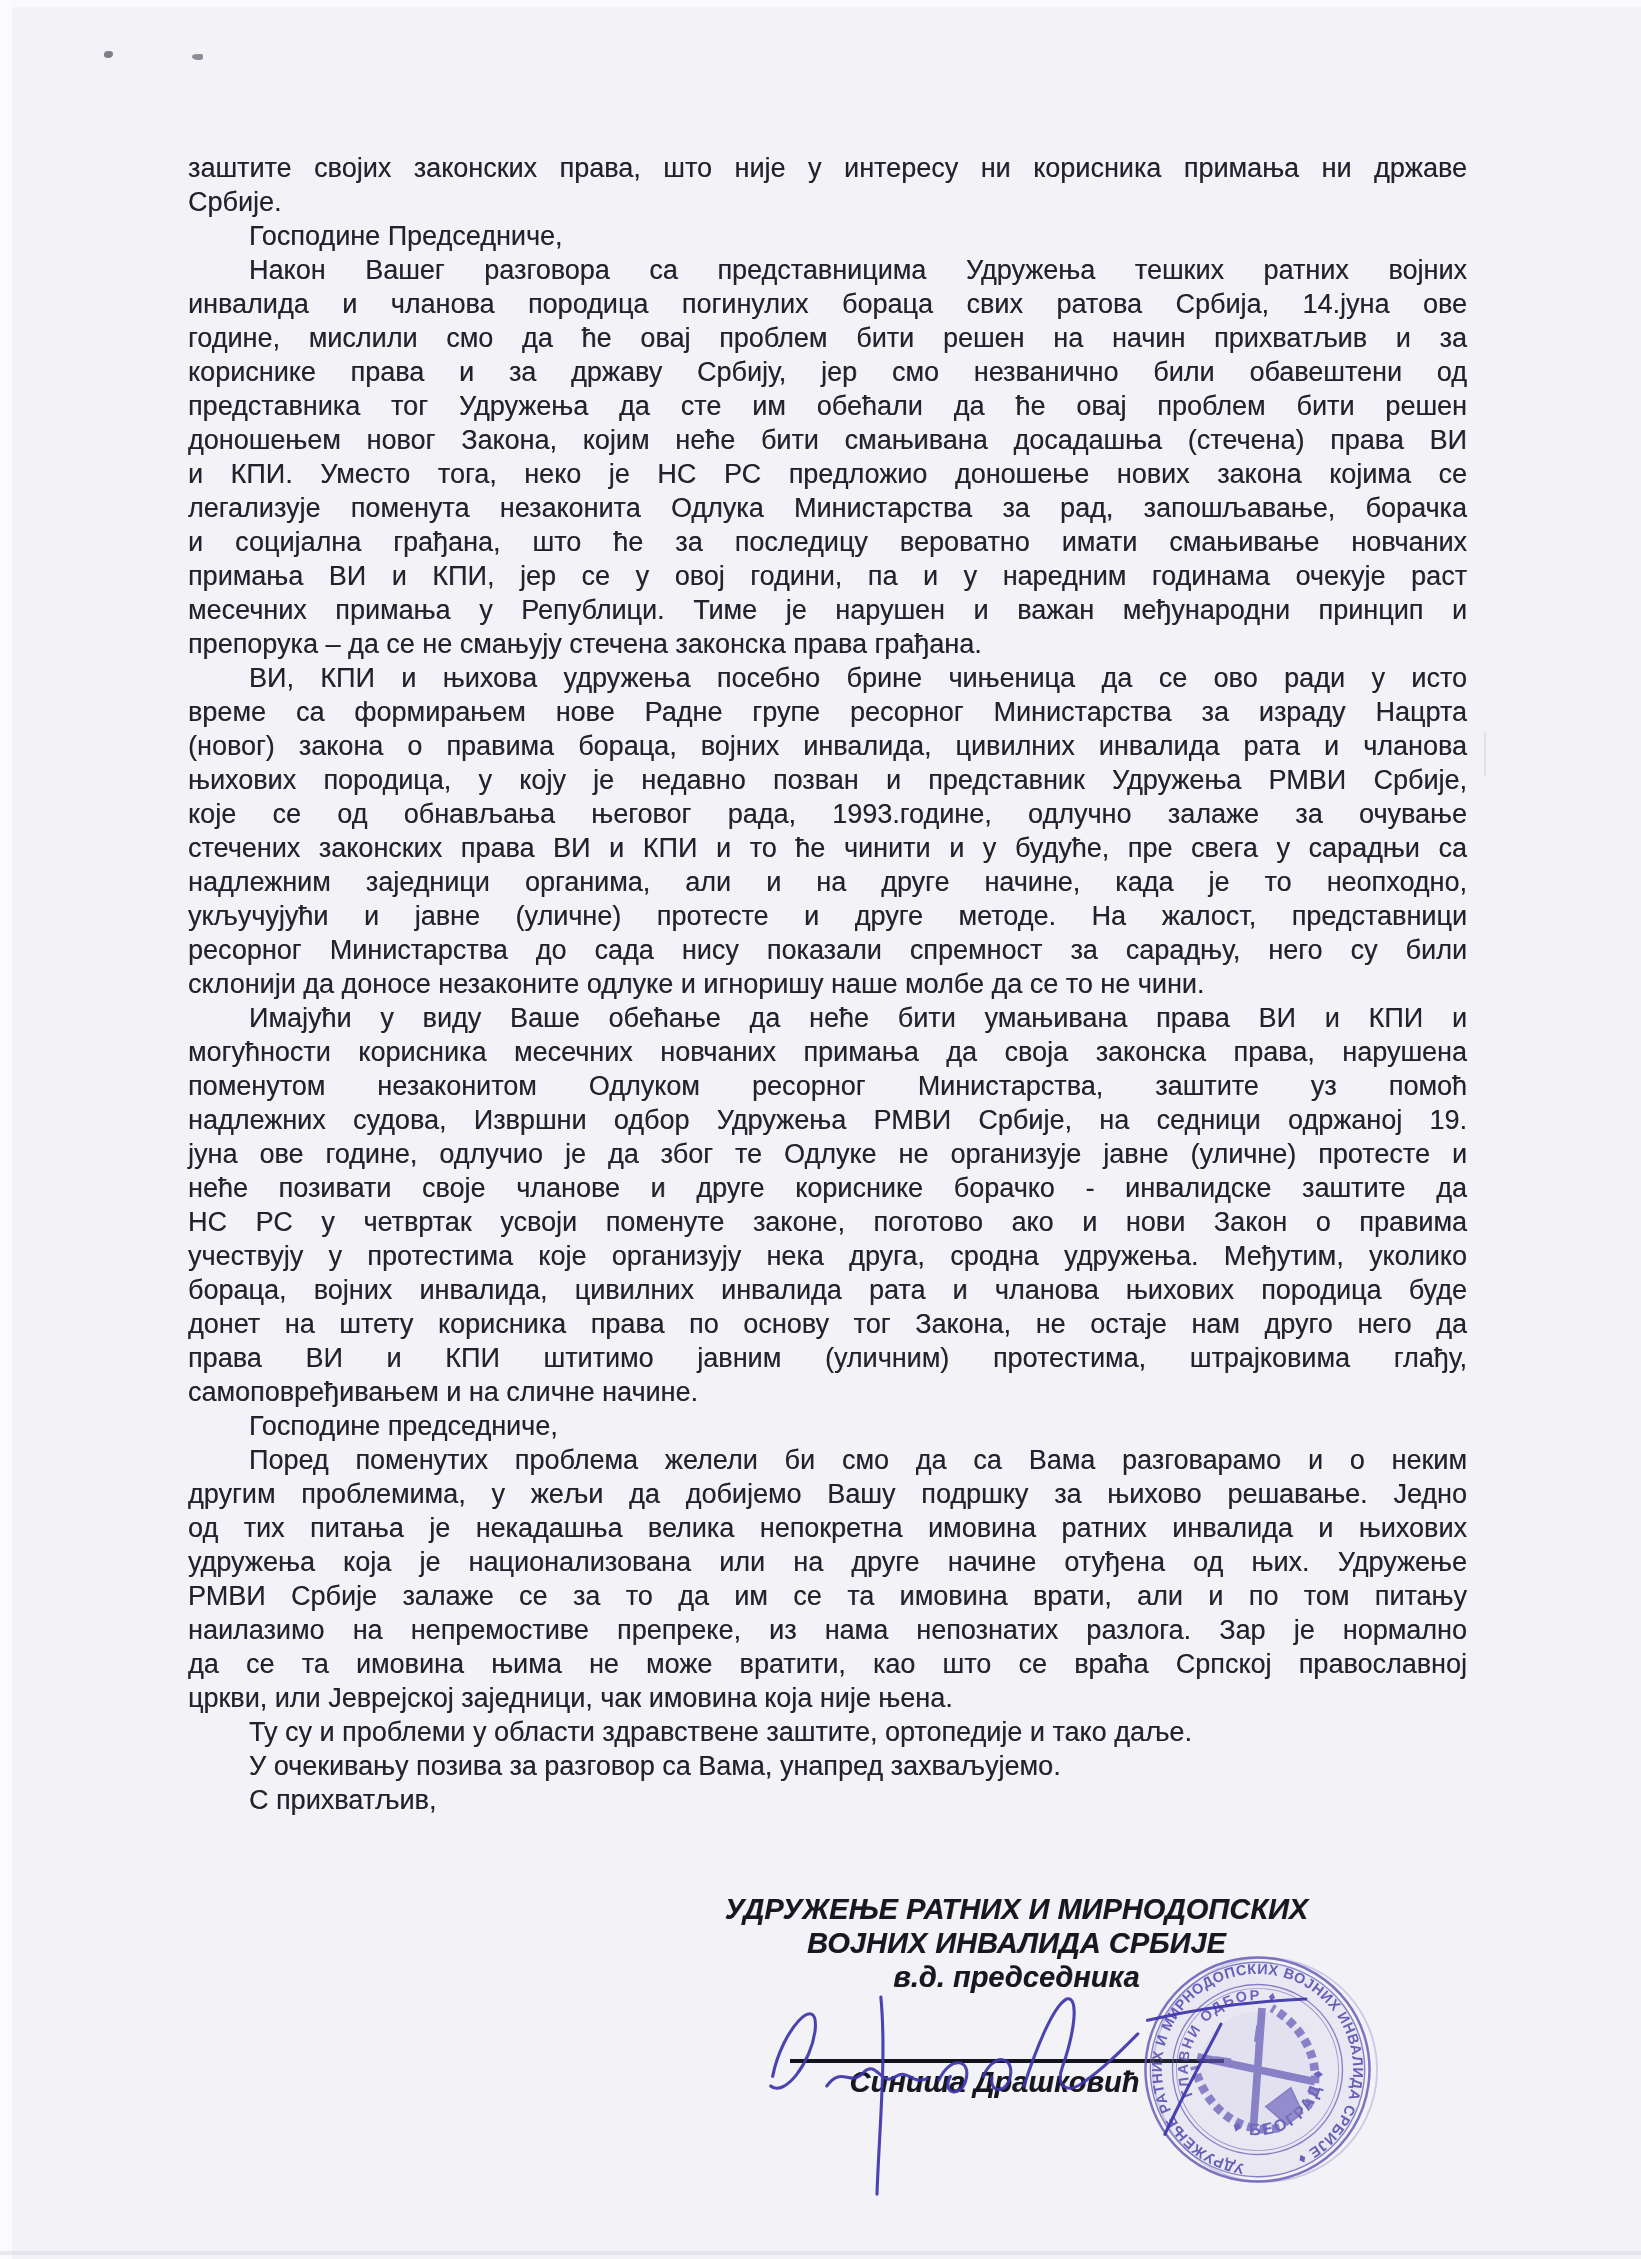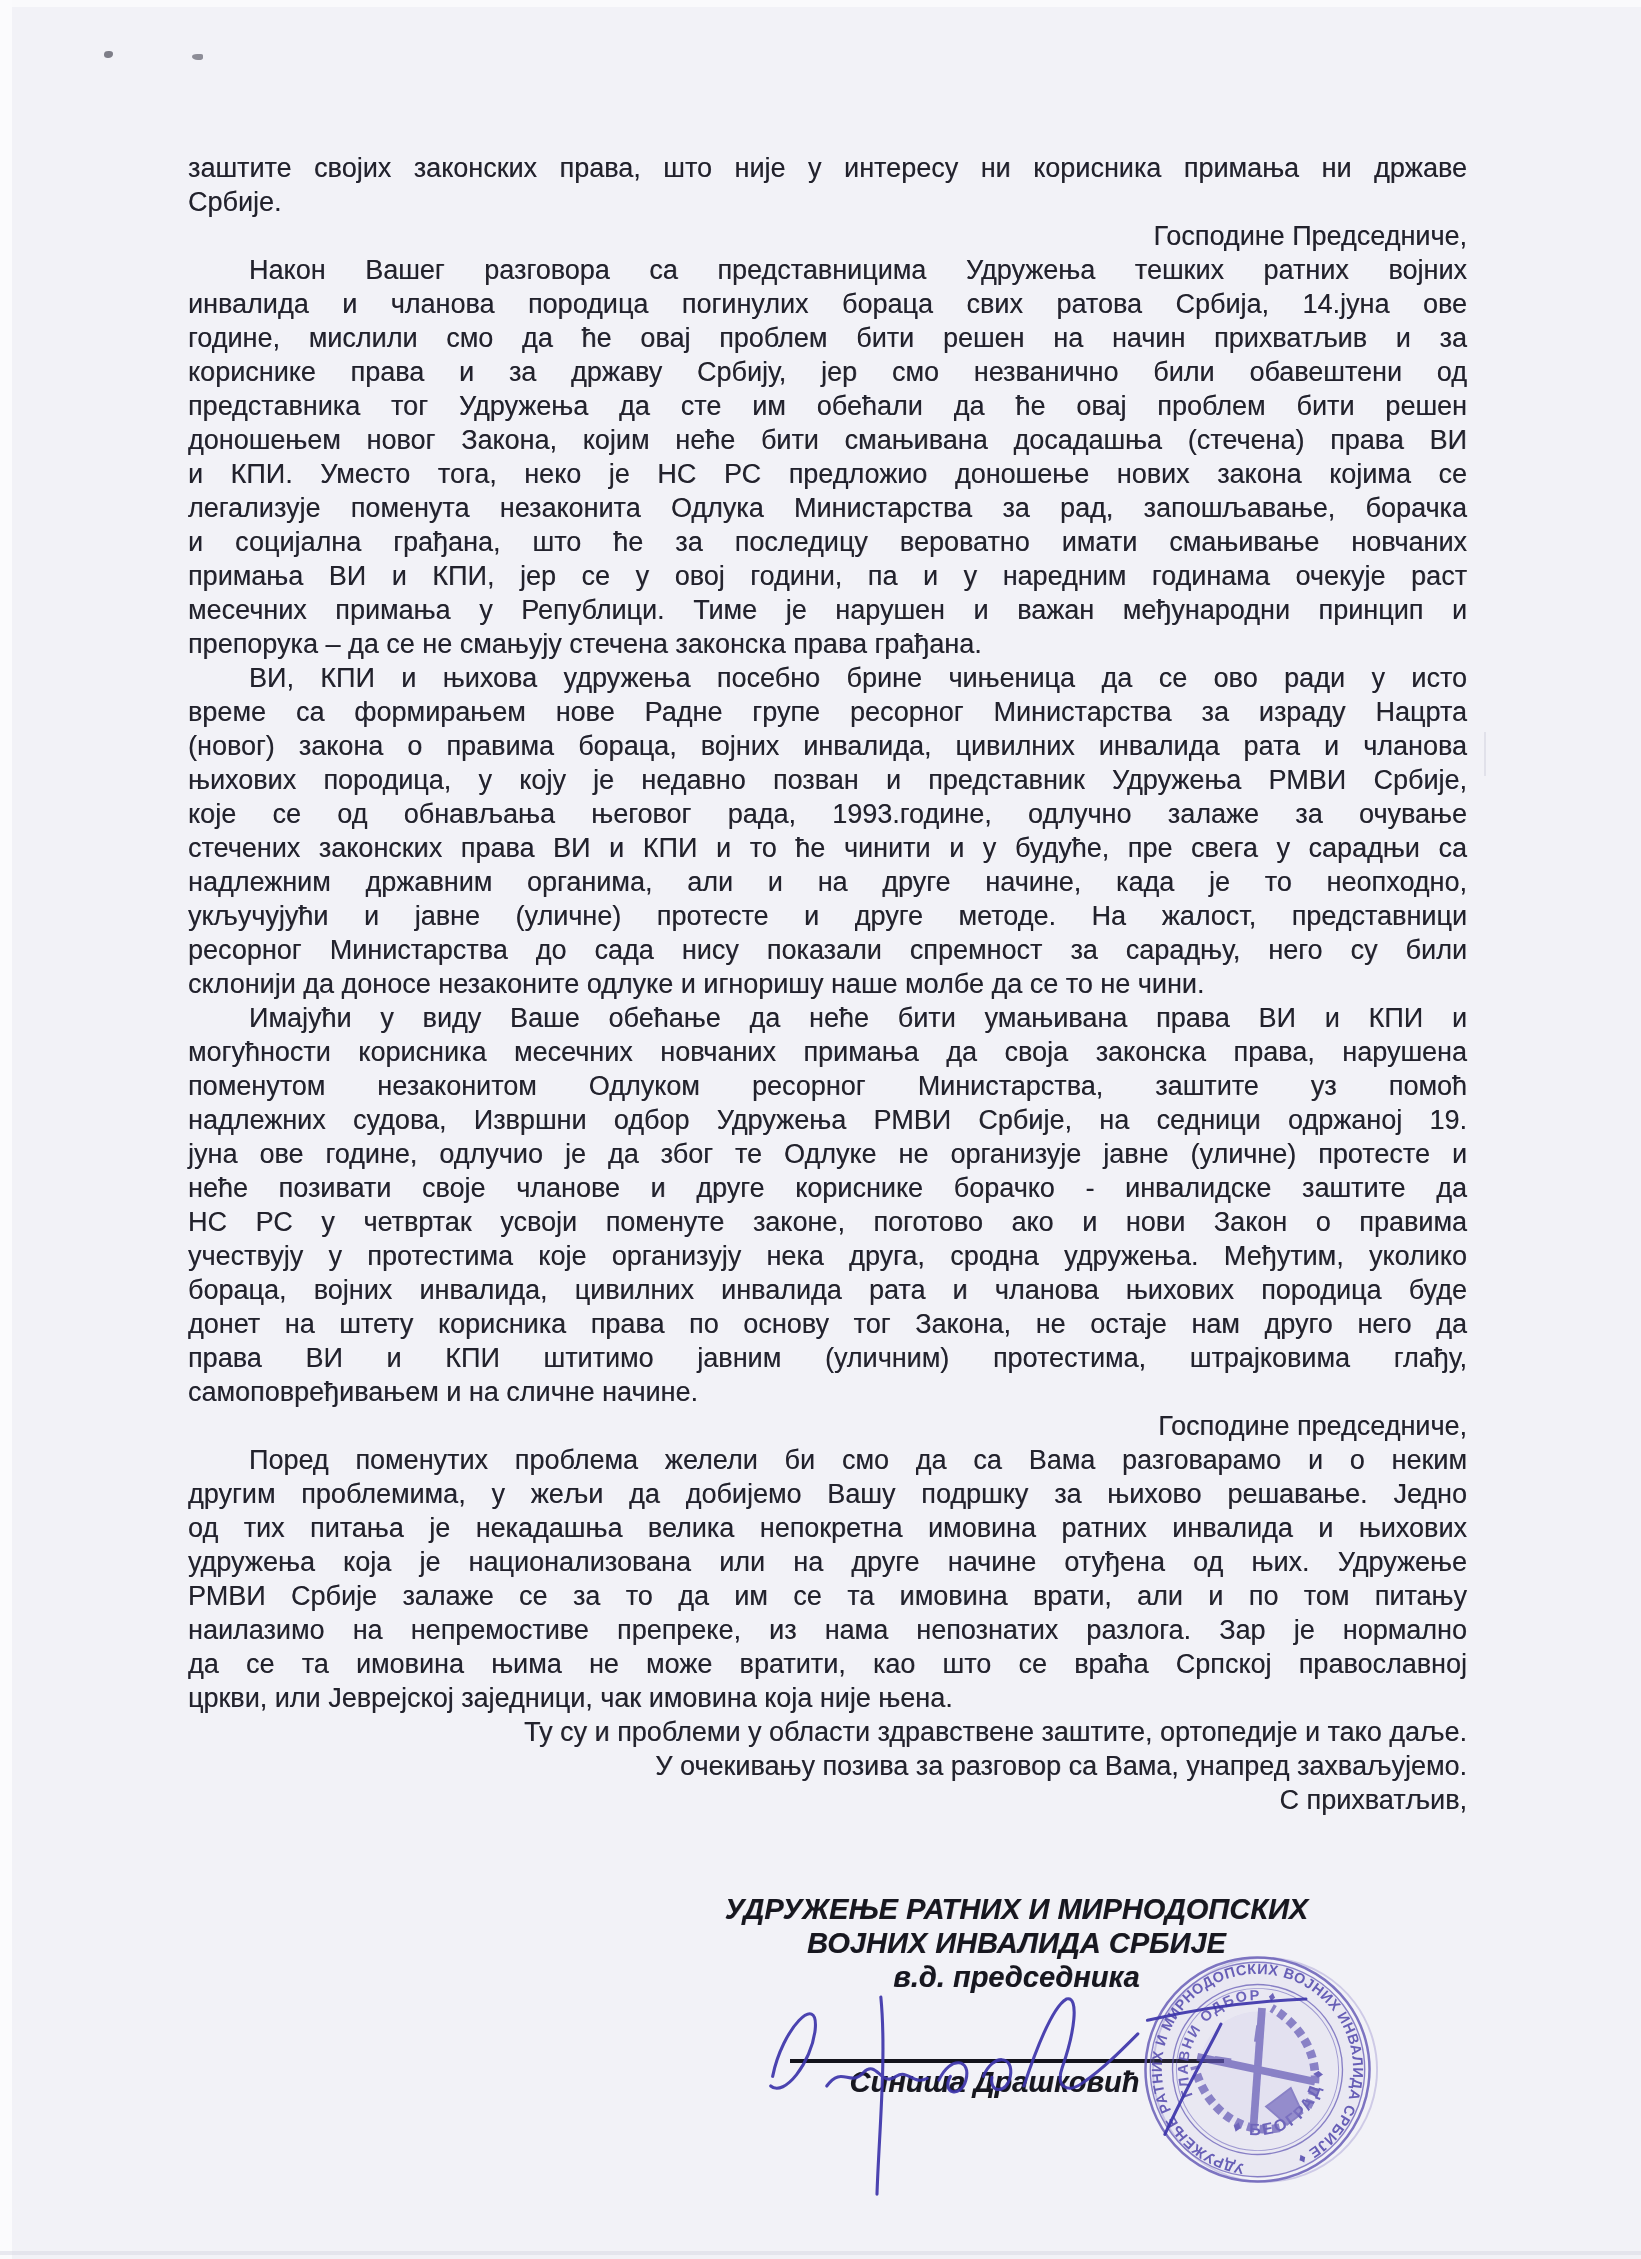--- a/index.html
+++ b/index.html
@@ -17,21 +17,21 @@
   .speck.s1{left:104px;top:51px;width:8.7px;height:6.8px;background:#7e7e88;}
   .speck.s2{left:192px;top:54px;width:10.6px;height:5.8px;background:#8d8d97;border-radius:60% 30% 50% 70%;}
 
   .body-text{
     position:absolute;left:188px;top:151px;width:1279px;
     font-size:27px;line-height:34px;color:#22222c;
     text-shadow:0.3px 0.2px 0 rgba(28,28,48,.5);
   }
   .bl{white-space:normal;}
   .bl.ju{text-align:justify;text-align-last:justify;}
-  .bl.in{text-indent:61px;text-align:right;}
+  .bl.in{text-indent:61px;}
 
   .sig-heading{
     position:absolute;left:688px;top:1892px;width:657px;
     text-align:center;font-size:29px;line-height:34px;
     font-weight:700;font-style:italic;color:#17171f;
     text-shadow:0.4px 0.3px 0 rgba(20,20,40,.45);
   }
   .signer-name{
     position:absolute;left:666px;top:2066px;width:657px;
     text-align:center;font-size:29px;font-weight:700;font-style:italic;color:#17171f;
@@ -73,21 +73,21 @@
       <div class="bl ju">и социјална грађана, што ће за последицу вероватно имати смањивање новчаних</div>
       <div class="bl ju">примања ВИ и КПИ, јер се у овој години, па и у наредним годинама очекује раст</div>
       <div class="bl ju">месечних примања у Републици. Тиме је нарушен и важан међународни принцип и</div>
       <div class="bl">препорука – да се не смањују стечена законска права грађана.</div>
       <div class="bl ju in">ВИ, КПИ и њихова удружења посебно брине чињеница да се ово ради у исто</div>
       <div class="bl ju">време са формирањем нове Радне групе ресорног Министарства за израду Нацрта</div>
       <div class="bl ju">(новог) закона о правима бораца, војних инвалида, цивилних инвалида рата и чланова</div>
       <div class="bl ju">њихових породица, у коју је недавно позван и представник Удружења РМВИ Србије,</div>
       <div class="bl ju">које се од обнављања његовог рада, 1993.године, одлучно залаже за очување</div>
       <div class="bl ju">стечених законских права ВИ и КПИ и то ће чинити и у будуће, пре свега у сарадњи са</div>
-      <div class="bl ju">надлежним државним органима, али и на друге начине, када је то неопходно,</div>
+      <div class="bl ju">надлежним заједници органима, али и на друге начине, када је то неопходно,</div>
       <div class="bl ju">укључујући и јавне (уличне) протесте и друге методе. На жалост, представници</div>
       <div class="bl ju">ресорног Министарства до сада нису показали спремност за сарадњу, него су били</div>
       <div class="bl">склонији да доносе незаконите одлуке и игноришу наше молбе да се то не чини.</div>
       <div class="bl ju in">Имајући у виду Ваше обећање да неће бити умањивана права ВИ и КПИ и</div>
       <div class="bl ju">могућности корисника месечних новчаних примања да своја законска права, нарушена</div>
       <div class="bl ju">поменутом незаконитом Одлуком ресорног Министарства, заштите уз помоћ</div>
       <div class="bl ju">надлежних судова, Извршни одбор Удружења РМВИ Србије, на седници одржаној 19.</div>
       <div class="bl ju">јуна ове године, одлучио је да због те Одлуке не организује јавне (уличне) протесте и</div>
       <div class="bl ju">неће позивати своје чланове и друге кориснике борачко - инвалидске заштите да</div>
       <div class="bl ju">НС РС у четвртак усвоји поменуте законе, поготово ако и нови Закон о правима</div>

